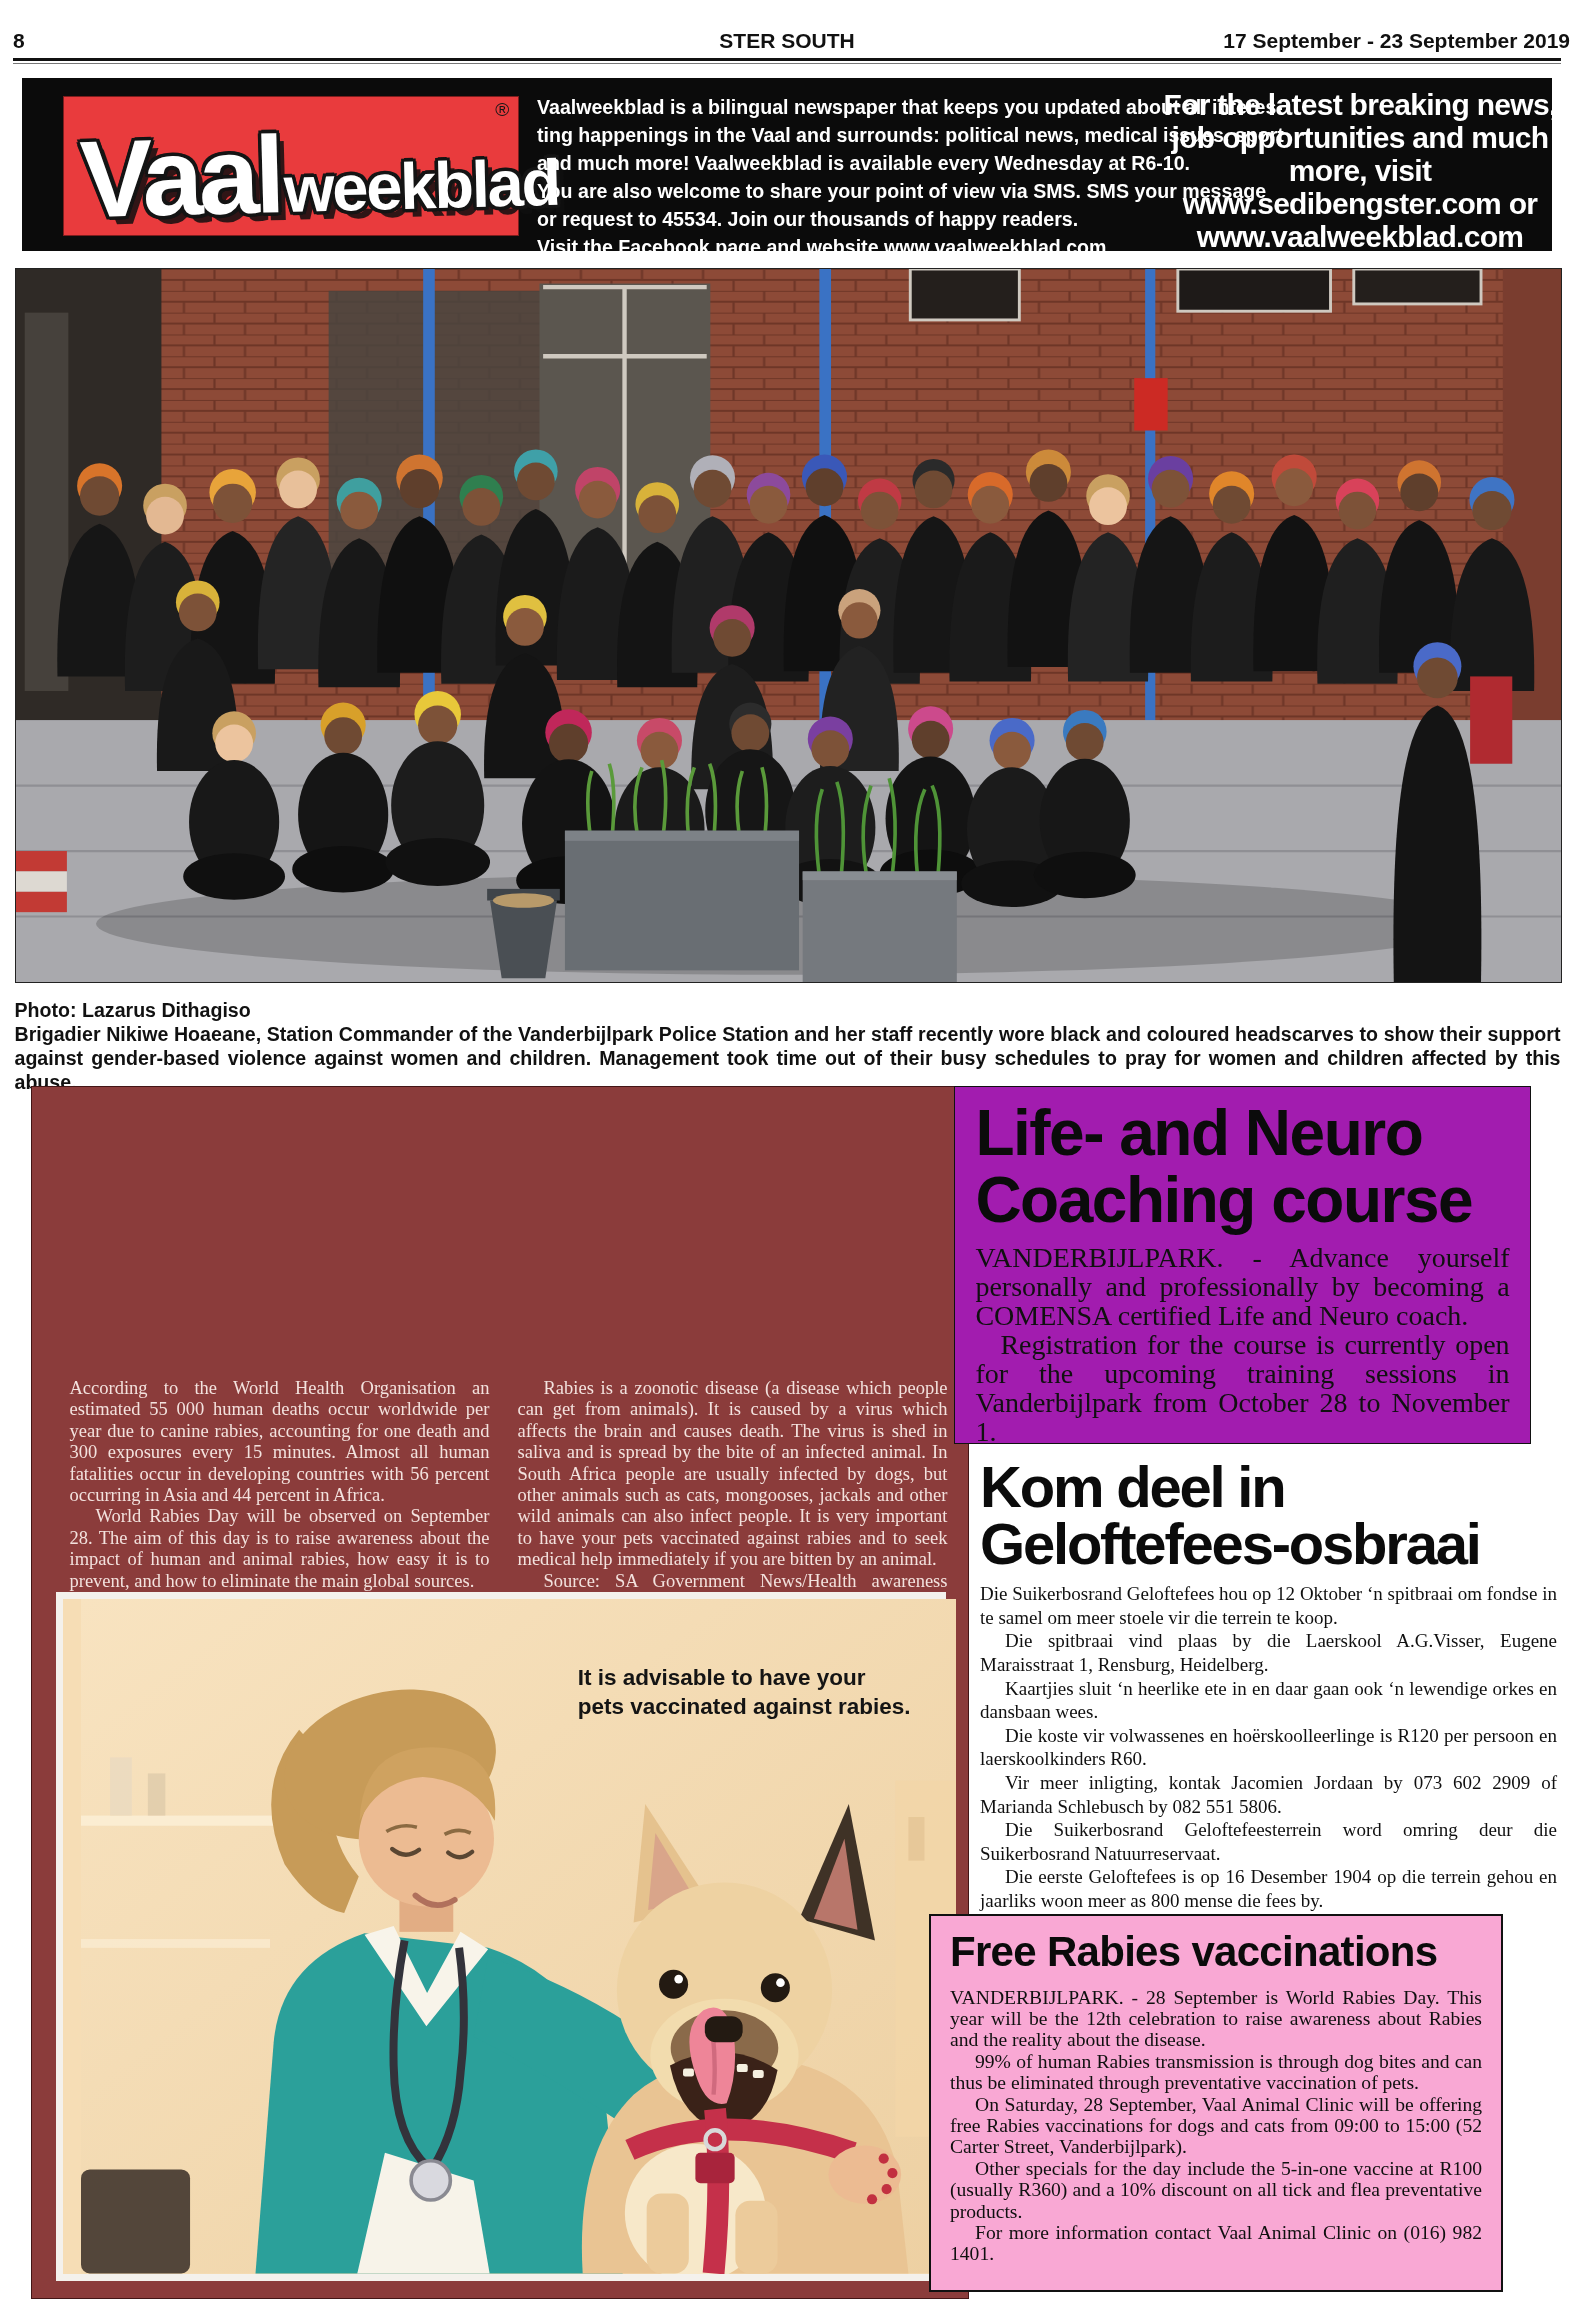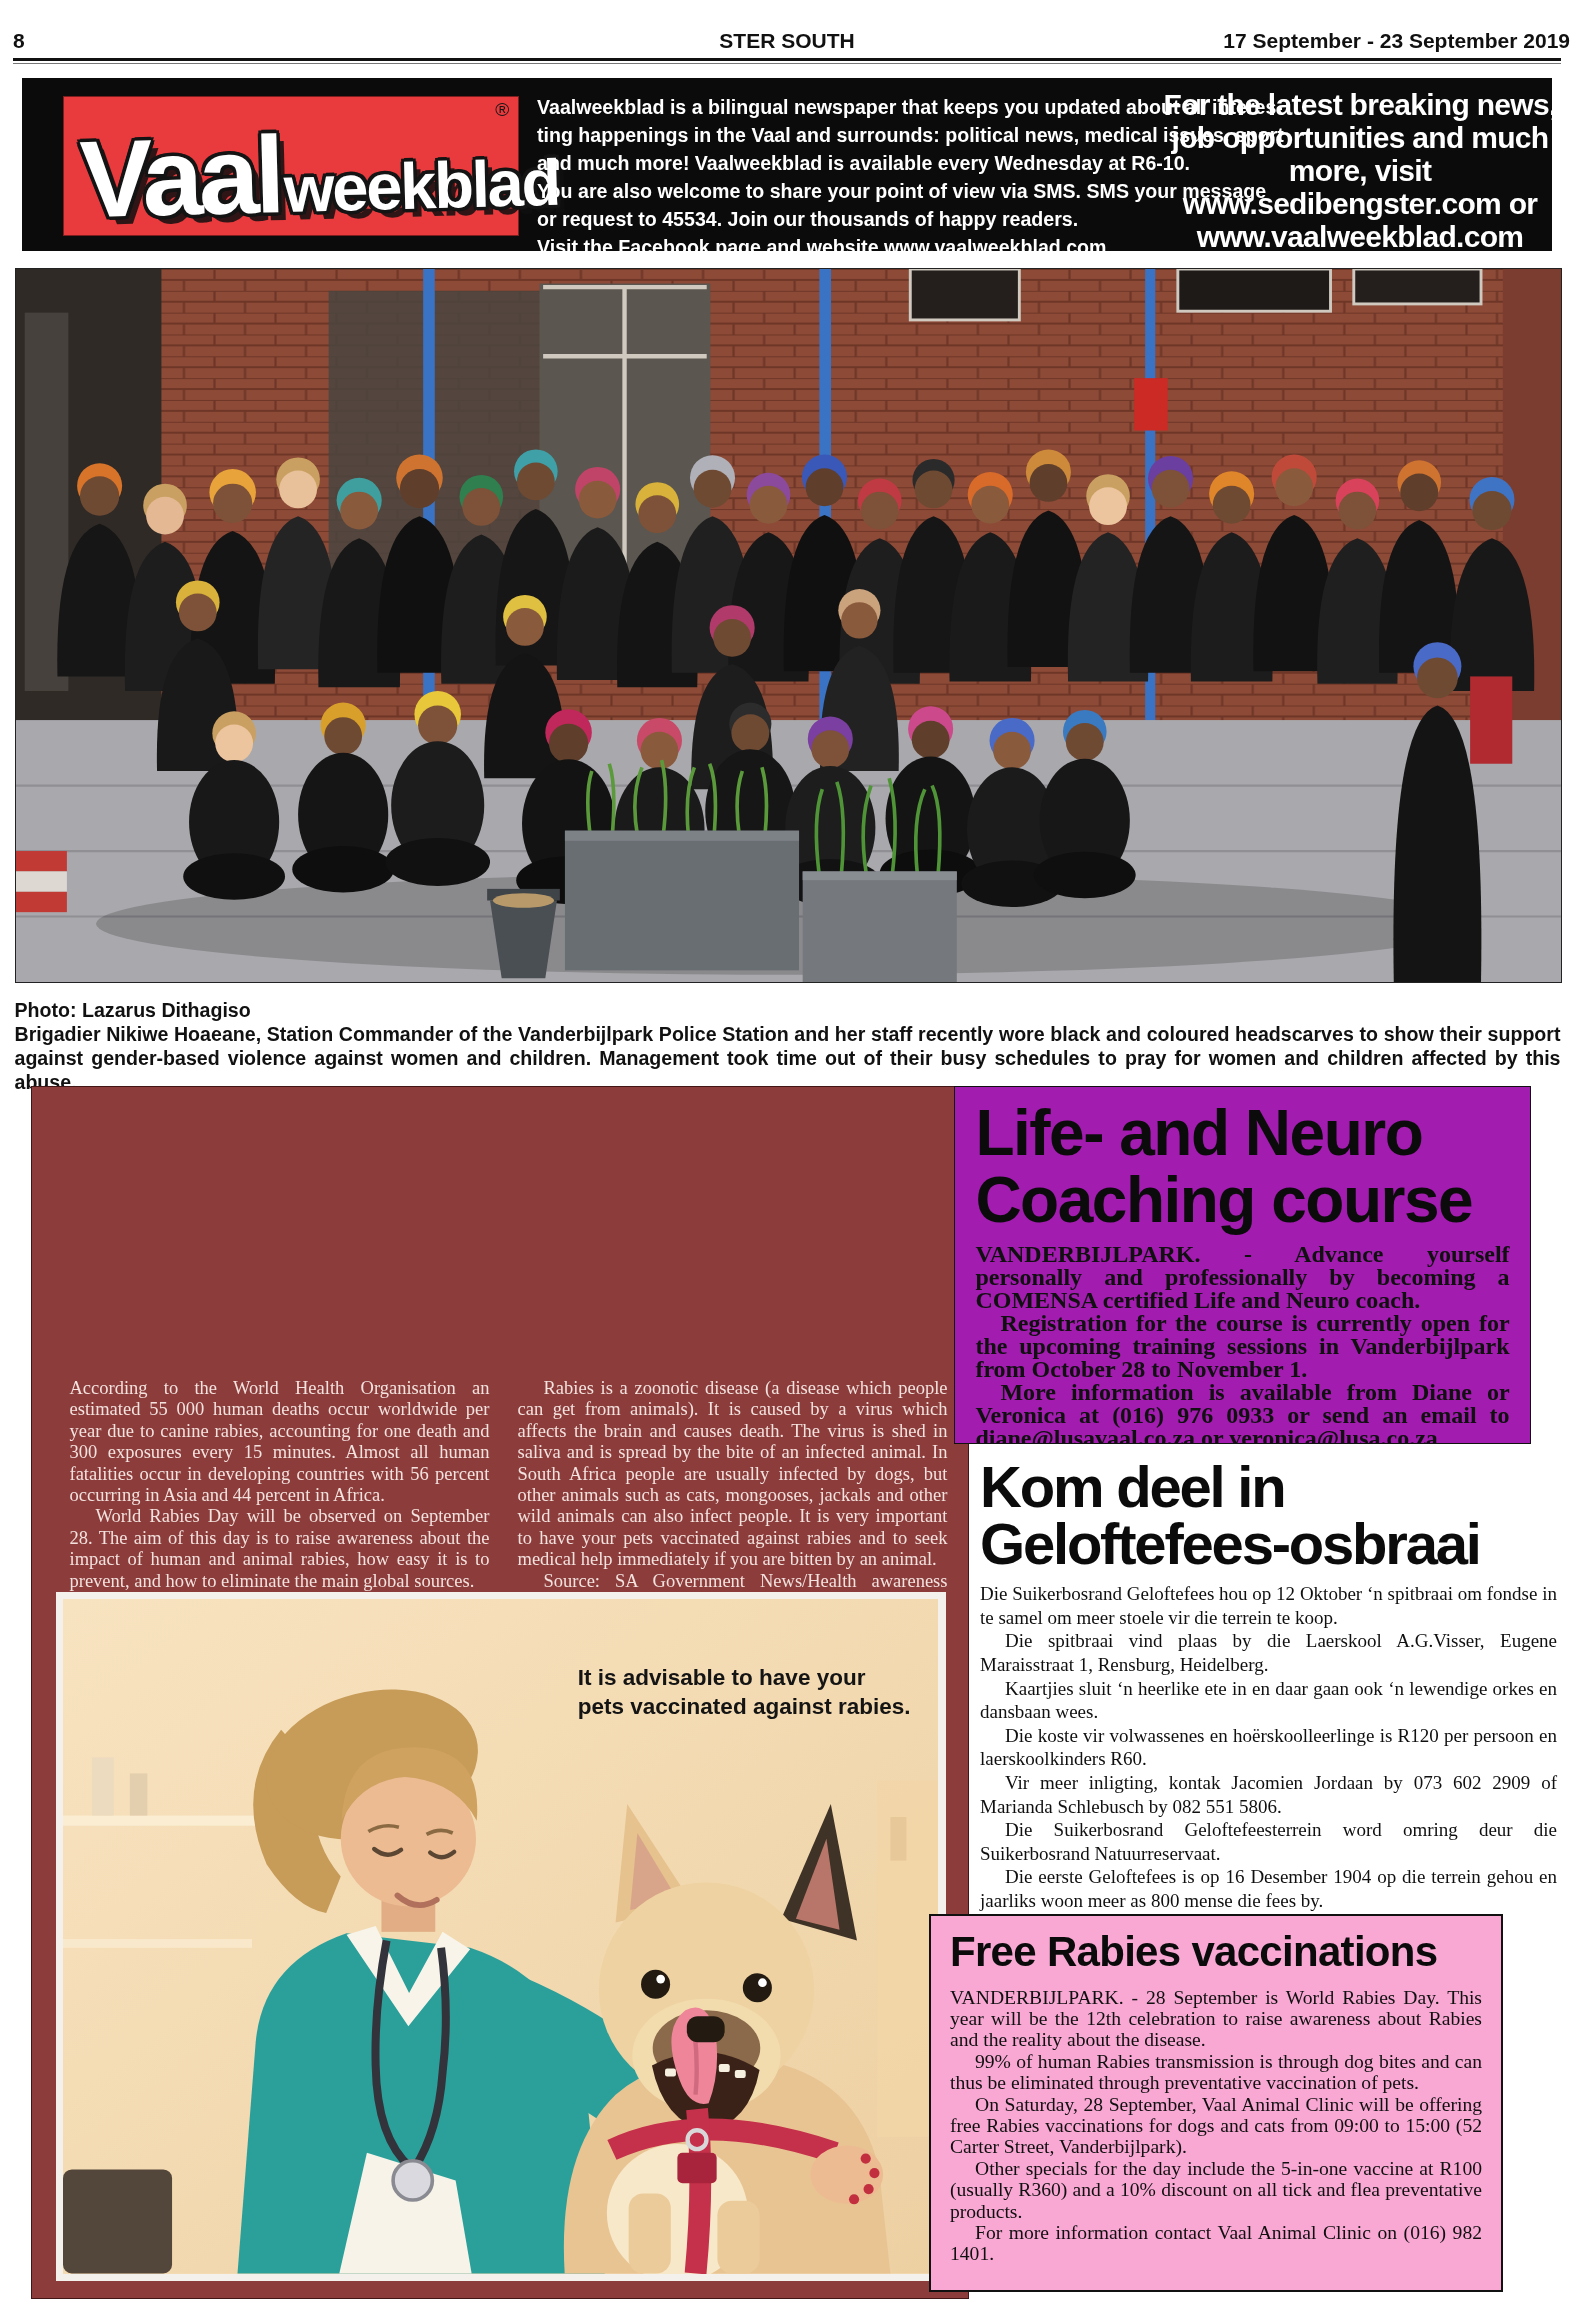--- a/index.html
+++ b/index.html
@@ -44,30 +44,30 @@
   #mhl-wrap{position:absolute;left:0;top:16px;}
   .mcol{position:absolute;font-family:"Liberation Serif",serif;font-size:18.5px;line-height:21.4px;
         color:#f3e2de;text-align:justify;}
   .mcol p{margin:0;}
   .mcol p.ind{text-indent:26px;}
   #mcol1{left:38px;top:291px;width:420px;}
   #mcol2{left:486px;top:291px;width:430px;}
   
   #vet-frame{position:absolute;left:24px;top:505px;width:890px;height:689px;background:#f4f1ec;
              box-sizing:border-box;padding:7.3px;}
-  #vet-inner{position:relative;width:100%;height:100%;overflow:hidden;background:#f6ddb5;}
+  #vet-inner{position:relative;width:100%;height:100%;overflow:hidden;background:#f6ddb5;padding-left:18px;}
   #vet-inner svg{display:block;width:100%;height:100%;}
   #dog-cap{position:absolute;left:515px;top:64px;font-weight:bold;font-size:22.5px;line-height:29px;color:#141414;}
   
   #coach{position:absolute;left:954px;top:1086px;width:577px;height:358px;background:#a21caf;
          border:1.5px solid #111;box-sizing:border-box;padding:13px 20.4px;overflow:hidden;}
   .rhl{font-weight:bold;color:#0b0b0b;letter-spacing:-1.5px;}
   #coach .rhl{font-size:64px;line-height:67px;}
   .serif-body{font-family:"Liberation Serif",serif;text-align:justify;color:#101010;}
-  #coach .serif-body{margin-top:8.7px;font-size:24px;line-height:23px;font-weight:bold;}
+  #coach .serif-body{margin-top:8.7px;font-size:28px;line-height:29px;}
   .serif-body p{margin:0;}
   .serif-body p.ind{text-indent:25px;}
   #gelofte{position:absolute;left:980px;top:1458px;width:577px;}
   #gelofte .rhl{font-size:58px;line-height:57px;letter-spacing:-2.2px;}
   #gelofte .serif-body{margin-top:10.2px;font-size:19px;line-height:23.6px;}
   #vacc{position:absolute;left:929px;top:1914px;width:574px;height:378px;background:#f9a8d4;
         border:2.2px solid #111;box-sizing:border-box;padding:11.6px 19px;overflow:hidden;}
   #vacc .rhl{font-size:42px;line-height:48px;letter-spacing:-0.7px;}
   #vacc .serif-body{margin-top:11px;font-size:19.6px;line-height:21.4px;}
 </style>

